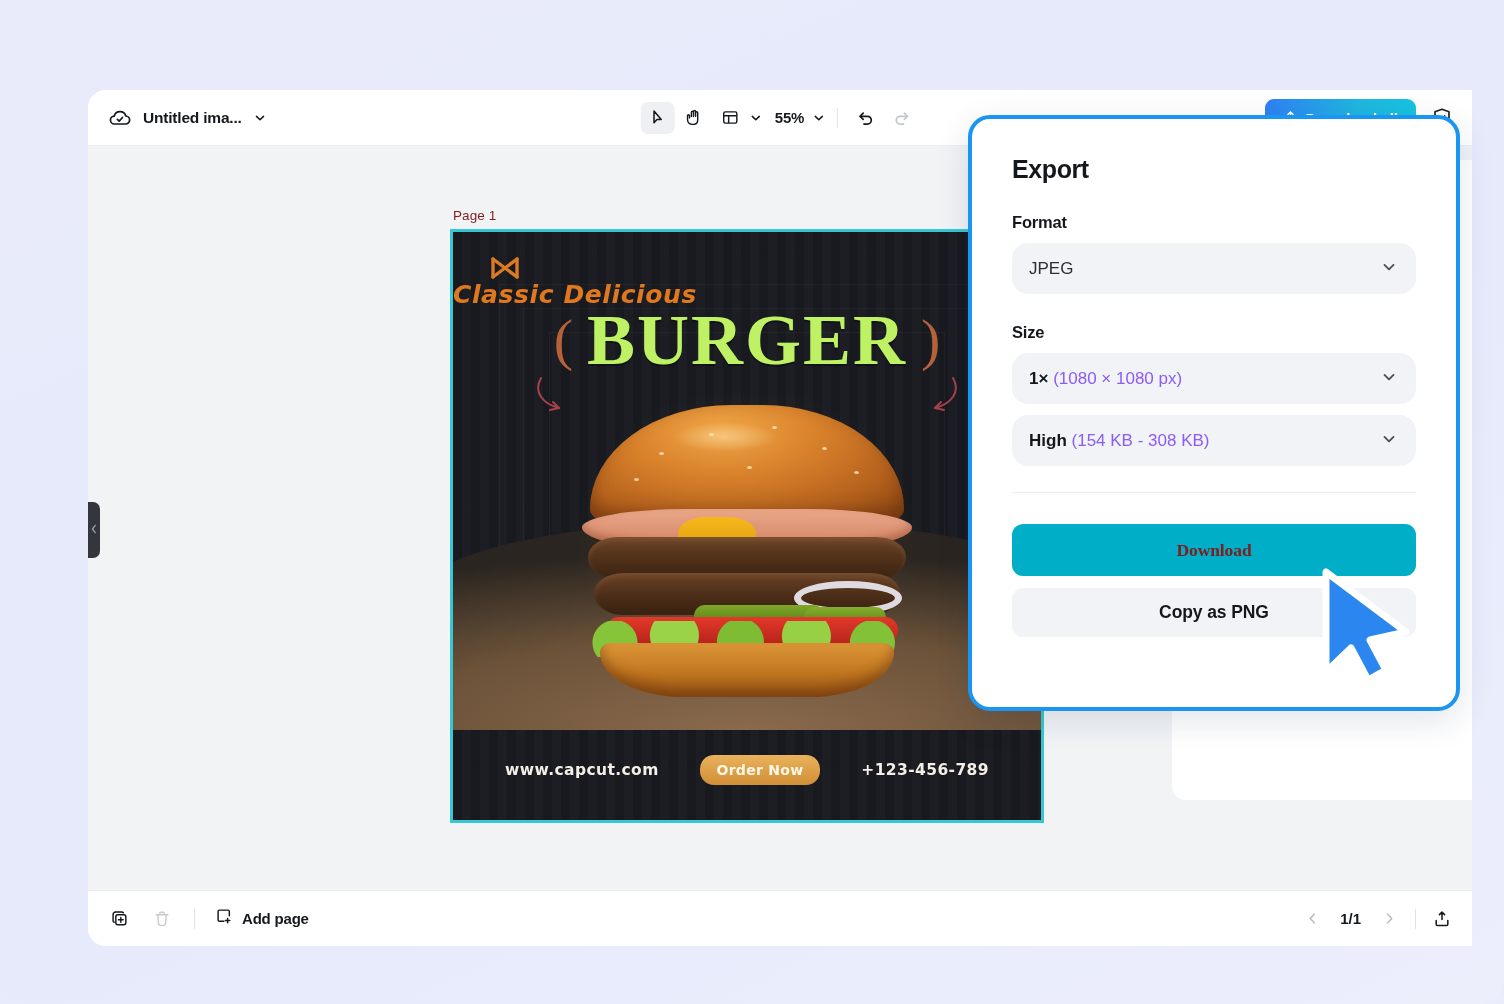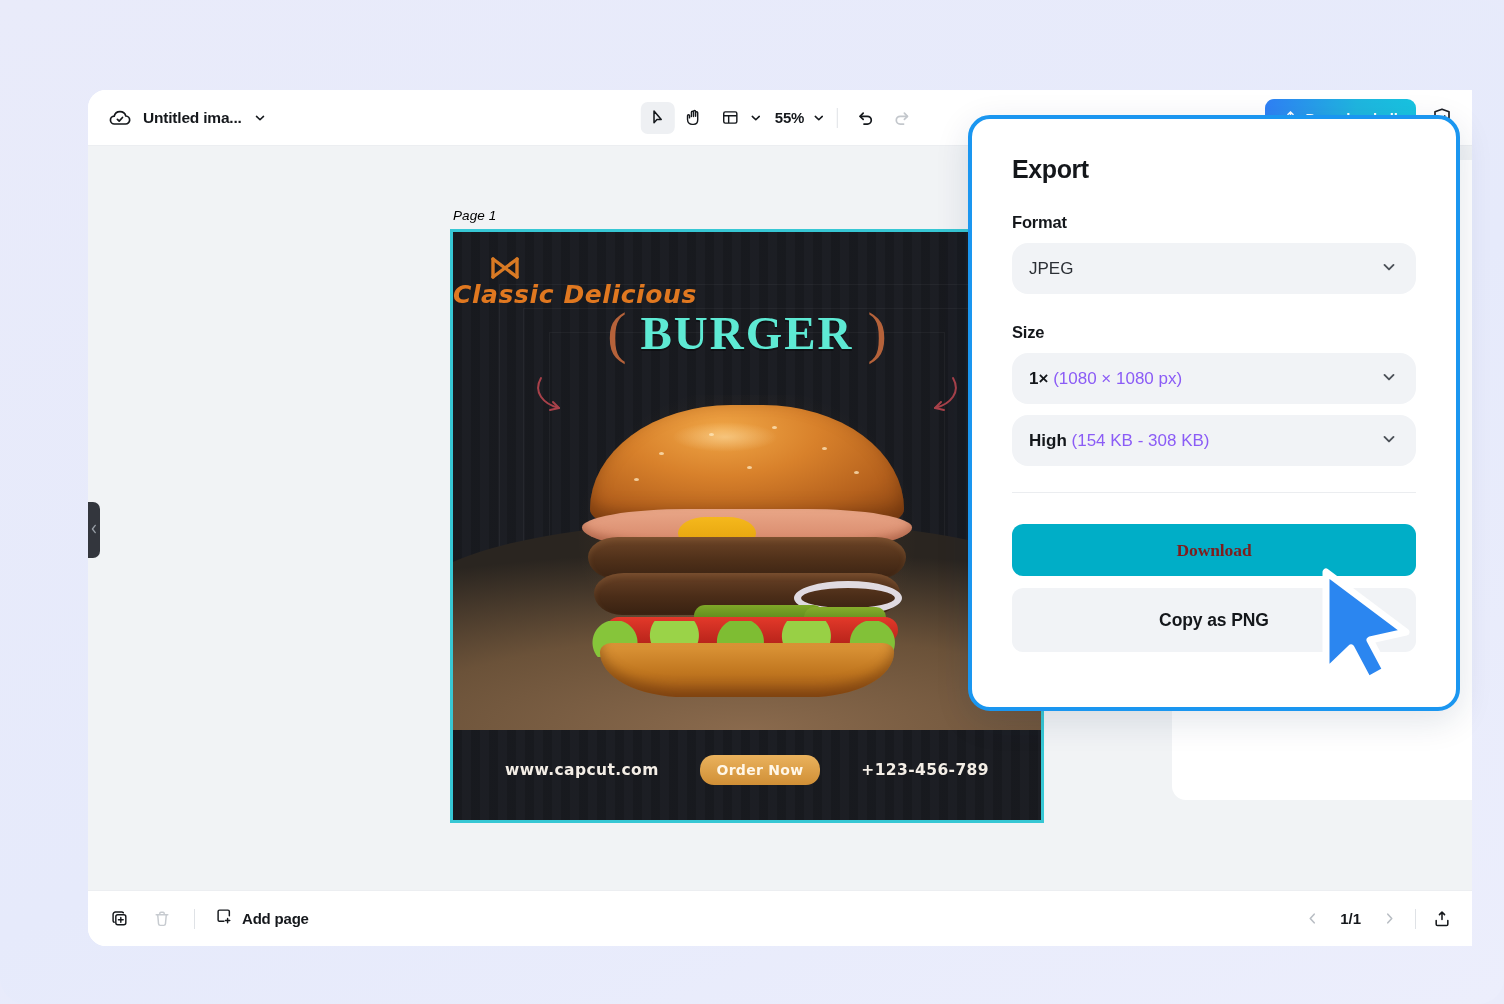--- a/index.html
+++ b/index.html
@@ -78,21 +78,21 @@
   }
   #shield-ic { width: 24px; height: 24px; display: block; cursor: pointer; }
 
   
   #workspace {
     position: absolute; left: 0; top: 56px; right: 0; bottom: 56px;
     background: #f1f3f5;
   }
   #page-label {
     position: absolute; left: 365px; top: 62px;
-    font-size: 13.5px; color: #000000; letter-spacing: .1px; font-style: italic;
+    font-size: 13.5px; color: #7f1d1d; letter-spacing: .1px;
   }
 
   
   #poster {
     position: absolute; left: 365px; top: 86px;
     width: 588px; height: 588px;
     background: #17181c;
     outline: 3px solid #37c7d4;
     overflow: hidden;
   }
@@ -120,21 +120,21 @@
     color: #e07820; font-size: 25px; font-weight: 700;
     font-family: "DejaVu Sans", sans-serif;
     letter-spacing: .6px; font-style: italic;
   }
   .headline-lg-wrap {
     position: absolute; top: 72px; left: 0; right: 0;
     display: flex; align-items: center; justify-content: center; gap: 14px;
   }
   .paren { color: #b5623a; font-size: 58px; font-family: "Liberation Serif", serif; line-height: 1; }
   .headline-lg {
-    color: #5eead4; font-size: 47px; font-weight: 700;
+    color: #bef264; font-size: 72px; font-weight: 700;
     font-family: "Liberation Serif", serif;
     letter-spacing: 2px; line-height: 1;
     text-shadow: 0 2px 0 rgba(0,0,0,.35);
   }
 
   .arrow-l, .arrow-r { position: absolute; width: 54px; height: 64px; }
   .arrow-l { left: 78px; top: 140px; }
   .arrow-r { right: 78px; top: 140px; }
 
   .dots-grid {
@@ -295,21 +295,21 @@
   .ex-select .val b { font-weight: 600; color: #14171b; }
   .ex-select .val .muted { color: #8b5cf6; }
   .ex-sep { margin-top: 26px; height: 1px; background: #ebedf0; }
   #download-btn {
     margin-top: 31px; height: 52px; width: 100%;
     background: #00aec7; color: #7f1d1d; border: none; border-radius: 11px;
     font-size: 17.5px; font-weight: 700; cursor: pointer;
     font-family: Liberation Serif, serif; letter-spacing: -.1px;
   }
   #copy-png-btn {
-    margin-top: 12px; height: 64px; width: 100%;
+    margin-top: 12px; height: 49px; width: 100%;
     background: #f1f3f6; color: #14171b; border: none; border-radius: 11px;
     font-size: 17.5px; font-weight: 700; cursor: pointer;
     font-family: "Liberation Sans", sans-serif; letter-spacing: -.1px;
   }
 
   
   #big-cursor {
     position: absolute; left: 1318px; top: 568px; width: 100px; height: 118px;
     pointer-events: none;
   }

